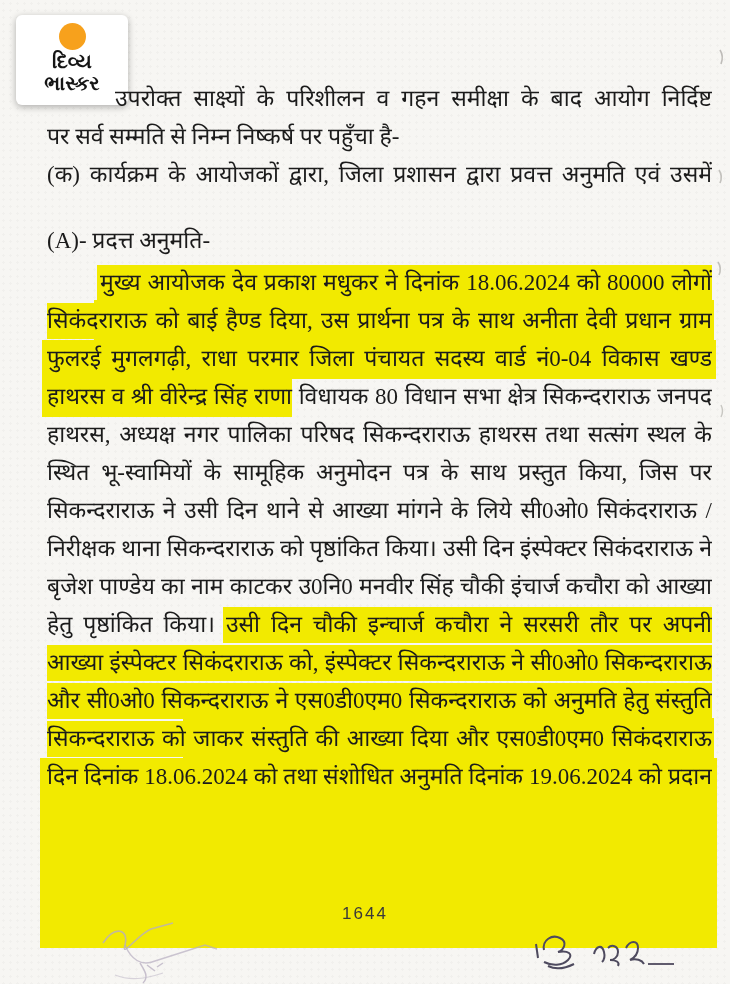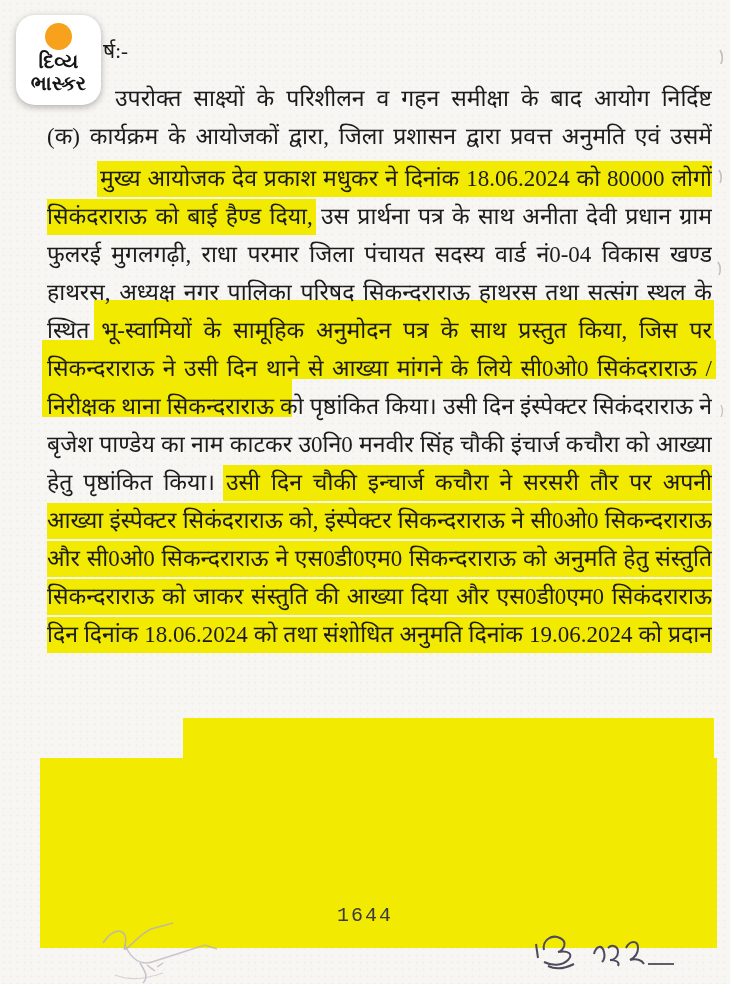--- a/index.html
+++ b/index.html
@@ -32,37 +32,37 @@
   .line span.bold{font-weight:400;}
   .line span.hl-text{background:var(--hl); padding:5px 3px 6px 3px; margin:0 -3px;}
 
   .partial-heading{
     position:absolute; left:103px; top:36px; font-size:21px; font-weight:400;
     color:var(--fg);
   }
 
   
   .logo{
-    position:absolute; left:16px; top:15px; width:85px; height:90px;
-    background:#ffffff; border-radius:19px;
+    position:absolute; left:16px; top:15px; width:112px; height:90px;
+    background:#ffffff; border-radius:6px;
     box-shadow:0 2px 7px rgba(0,0,0,0.3);
     display:flex; flex-direction:column; align-items:center;
     font-family:"DejaVu Sans","Liberation Sans",sans-serif;
   }
   .logo .sun{width:27px; height:27px; border-radius:50%; background:var(--orange); margin-top:8px;}
   .logo .brand{
     margin-top:1px; font-weight:700; font-size:20px; line-height:21px;
     color:#151515; text-align:center; letter-spacing:0;
   }
 
   
   .page-number{
     position:absolute; left:0; top:904px; width:730px; text-align:center;
-    font-size:20px; letter-spacing:2px; color:#3a3a3a;
-    font-family:Liberation Mono, monospace;
+    font-size:17px; letter-spacing:2px; color:#3a3a3a;
+    font-family:Liberation Sans, sans-serif;
   }
   .sig{position:absolute;}
   .sig-left{left:85px; top:915px;}
   .sig-right{left:530px; top:926px;}
   .edge-marks{position:absolute; right:0; top:0;}
 </style>
 </head>
 <body>
 
 <div class="page">
@@ -76,24 +76,27 @@
   <div class="partial-heading">र्ष:-</div>
 
   <div class="logo">
     <div class="sun"></div>
     <div class="brand">દિવ્ય</div>
     <div class="brand">ભાસ્કર</div>
   </div>
 
   <div class="doc-lines">
       <div class="line just" style="padding-left: 68px;"><span>उपरोक्त साक्ष्यों के परिशीलन व गहन समीक्षा के बाद आयोग निर्दिष्ट बिन्दुओं</span></div>
+      <div class="line"><span>पर सर्व सम्मति से निम्न निष्कर्ष पर पहुँचा है-</span></div>
       <div class="line just"><span class="bold">(क) कार्यक्रम के आयोजकों द्वारा, जिला प्रशासन द्वारा प्रवत्त अनुमति एवं उसमें</span></div>
+      <div class="line" style="margin-top: 28px;"><span class="bold">(A)- प्रदत्त अनुमति-</span></div>
       <div class="line just" style="margin-top: 4px; padding-left: 53px;"><span class="hl-text">मुख्य आयोजक देव प्रकाश मधुकर ने दिनांक 18.06.2024 को 80000 लोगों के</span></div>
       <div class="line just"><span class="hl-text">सिकंदराराऊ को बाई हैण्ड दिया,</span><span> उस प्रार्थना पत्र के साथ अनीता देवी प्रधान ग्राम पंचायत</span></div>
       <div class="line just"><span>फुलरई मुगलगढ़ी, राधा परमार जिला पंचायत सदस्य वार्ड नं0-04 विकास खण्ड हसायन</span></div>
+      <div class="line just"><span>हाथरस व श्री वीरेन्द्र सिंह राणा विधायक 80 विधान सभा क्षेत्र सिकन्दराराऊ जनपद</span></div>
       <div class="line just"><span>हाथरस, अध्यक्ष नगर पालिका परिषद सिकन्दराराऊ हाथरस तथा सत्संग स्थल के इर्द-गिर्द</span></div>
       <div class="line just"><span>स्थित भू-स्वामियों के सामूहिक अनुमोदन पत्र के साथ प्रस्तुत किया, जिस पर एस.डी.एम.</span></div>
       <div class="line just"><span>सिकन्दराराऊ ने उसी दिन थाने से आख्या मांगने के लिये सी0ओ0 सिकंदराराऊ / प्रभारी</span></div>
       <div class="line just"><span>निरीक्षक थाना सिकन्दराराऊ को पृष्ठांकित किया। उसी दिन इंस्पेक्टर सिकंदराराऊ ने उ0नि0</span></div>
       <div class="line just"><span>बृजेश पाण्डेय का नाम काटकर उ0नि0 मनवीर सिंह चौकी इंचार्ज कचौरा को आख्या देने</span></div>
       <div class="line just"><span>हेतु पृष्ठांकित किया। </span><span class="bold hl-text">उसी दिन चौकी इन्चार्ज कचौरा ने सरसरी तौर पर अपनी संस्तुति की</span></div>
       <div class="line just"><span class="bold hl-text">आख्या इंस्पेक्टर सिकंदराराऊ को, इंस्पेक्टर सिकन्दराराऊ ने सी0ओ0 सिकन्दराराऊ को</span></div>
       <div class="line just"><span class="bold hl-text">और सी0ओ0 सिकन्दराराऊ ने एस0डी0एम0 सिकन्दराराऊ को अनुमति हेतु संस्तुति करते</span></div>
       <div class="line just"><span class="hl-text">सिकन्दराराऊ को जाकर संस्तुति की आख्या दिया और एस0डी0एम0 सिकंदराराऊ ने उसी</span></div>
       <div class="line just"><span class="hl-text">दिन दिनांक 18.06.2024 को तथा संशोधित अनुमति दिनांक 19.06.2024 को प्रदान कर</span></div>

